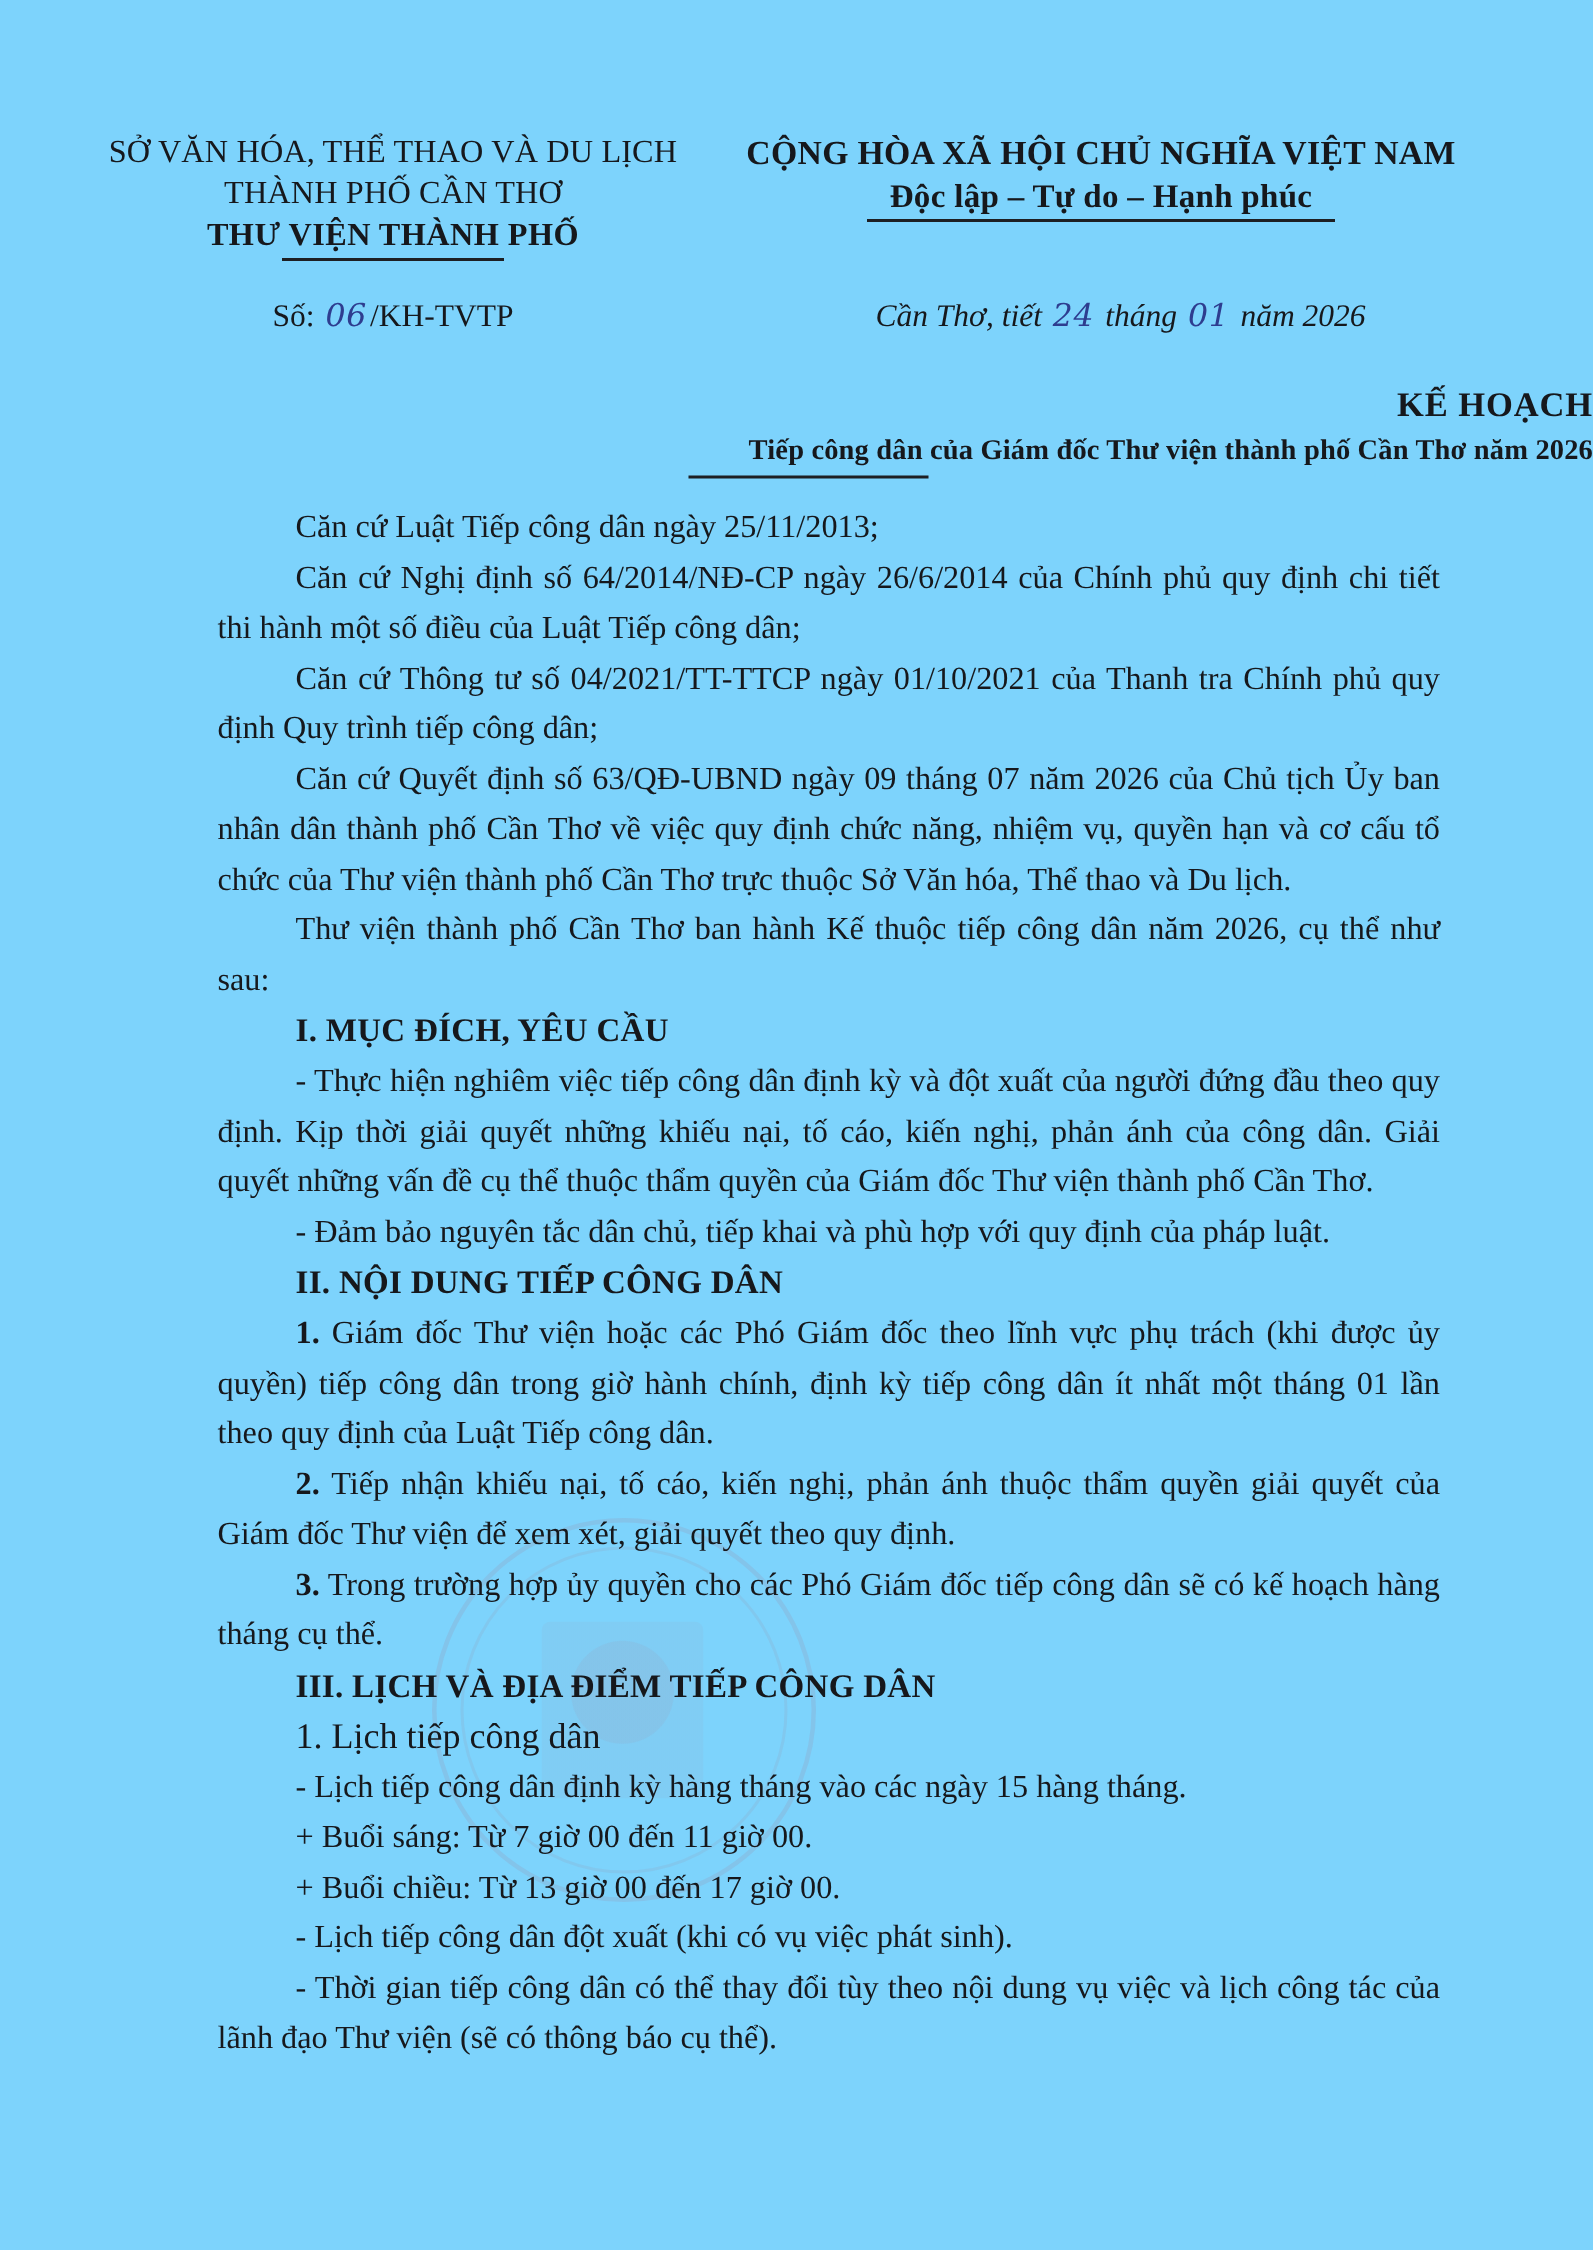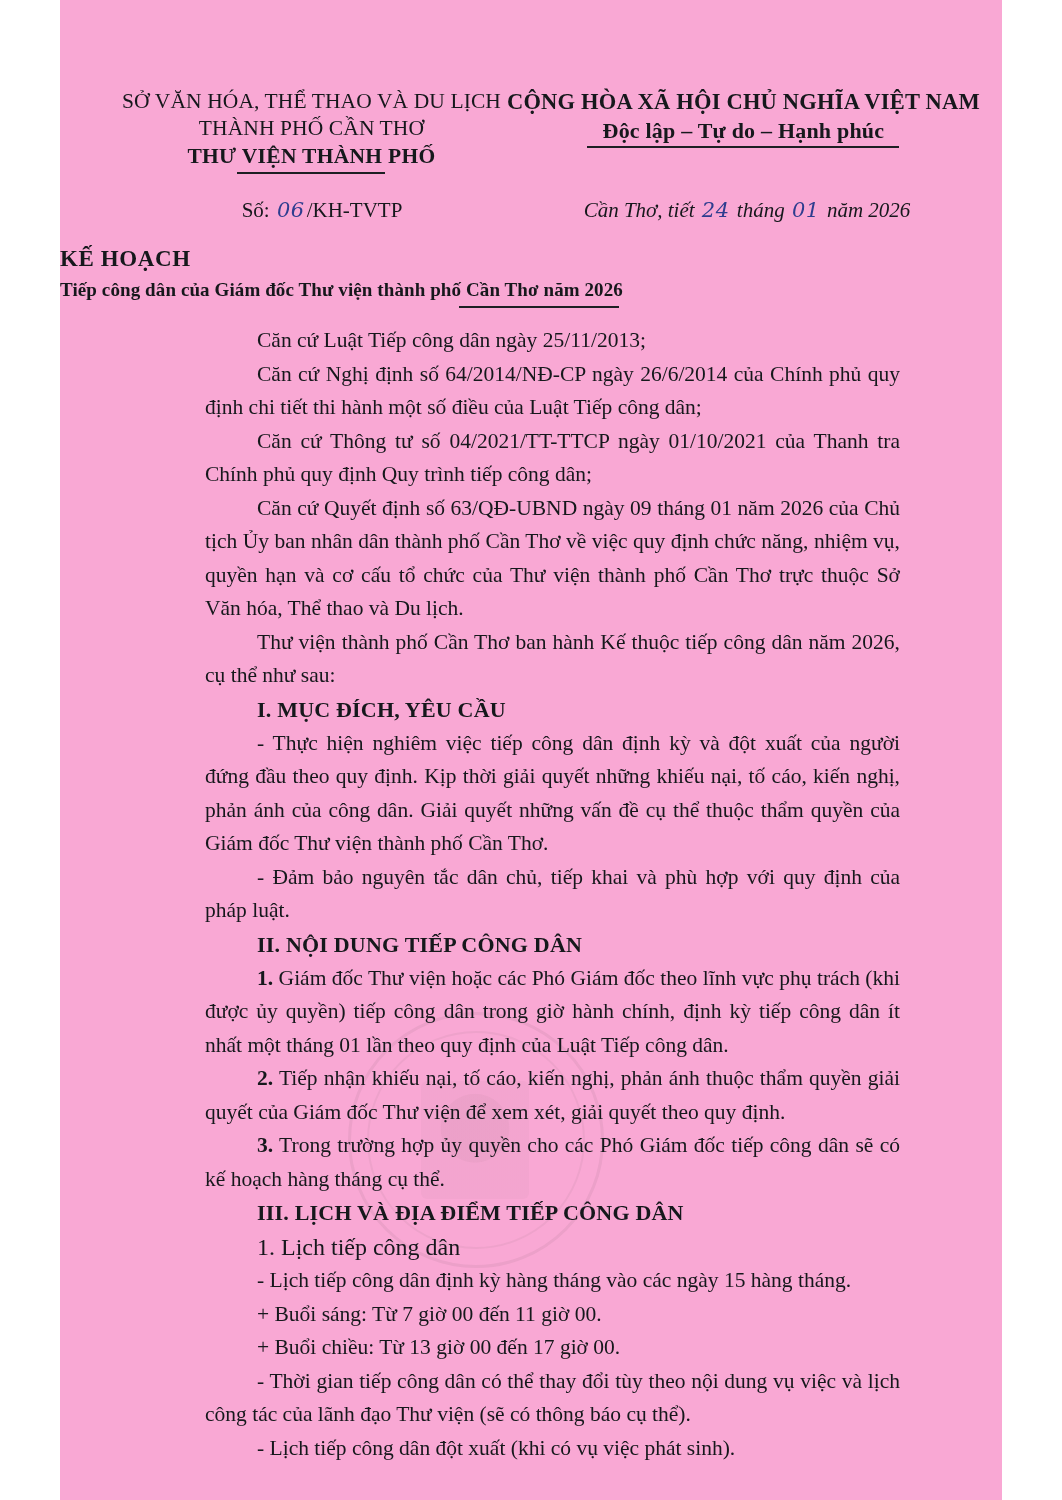--- a/index.html
+++ b/index.html
@@ -7,24 +7,24 @@
     margin: 0;
     padding: 0;
     background: #ffffff;
   }
   body {
     font-family: "Liberation Serif", "DejaVu Serif", serif;
     color: #16181c;
   }
   .page {
     position: relative;
-    width: 942px;
+    width: 1062px;
     height: 1500px;
     margin: 0 auto;
-    background: #f9a8d4;
+    background: #7dd3fc;
     overflow: hidden;
   }
 
   
   .stamp-watermark {
     position: absolute;
     left: 288px;
     top: 1012px;
     width: 250px;
     height: 250px;
@@ -130,22 +130,22 @@
     font-family: "DejaVu Serif", serif;
     font-style: italic;
     color: #2e3d8f;
     font-size: 21px;
     letter-spacing: 0.5px;
     padding: 0 2px;
   }
 
   
   .title-block {
-    text-align: left;
-    margin-top: 21px;
+    text-align: right;
+    margin-top: 32px;
   }
   .doc-title {
     font-weight: bold;
     font-size: 23px;
     letter-spacing: 0.6px;
     line-height: 30px;
   }
   .doc-subtitle {
     font-weight: bold;
     font-size: 19px;
@@ -241,35 +241,35 @@
       <div class="doc-title">KẾ HOẠCH</div>
       <div class="doc-subtitle">Tiếp công dân của Giám đốc Thư viện thành phố Cần Thơ năm 2026</div>
       <div class="subtitle-rule"></div>
     </div>
 
     <div class="body">
 
       <p class="para">Căn cứ Luật Tiếp công dân ngày 25/11/2013;</p>
       <p class="para">Căn cứ Nghị định số 64/2014/NĐ-CP ngày 26/6/2014 của Chính phủ quy định chi tiết thi hành một số điều của Luật Tiếp công dân;</p>
       <p class="para">Căn cứ Thông tư số 04/2021/TT-TTCP ngày 01/10/2021 của Thanh tra Chính phủ quy định Quy trình tiếp công dân;</p>
-      <p class="para">Căn cứ Quyết định số 63/QĐ-UBND ngày 09 tháng 01 năm 2026 của Chủ tịch Ủy ban nhân dân thành phố Cần Thơ về việc quy định chức năng, nhiệm vụ, quyền hạn và cơ cấu tổ chức của Thư viện thành phố Cần Thơ trực thuộc Sở Văn hóa, Thể thao và Du lịch.</p>
+      <p class="para">Căn cứ Quyết định số 63/QĐ-UBND ngày 09 tháng 07 năm 2026 của Chủ tịch Ủy ban nhân dân thành phố Cần Thơ về việc quy định chức năng, nhiệm vụ, quyền hạn và cơ cấu tổ chức của Thư viện thành phố Cần Thơ trực thuộc Sở Văn hóa, Thể thao và Du lịch.</p>
       <p class="para">Thư viện thành phố Cần Thơ ban hành Kế thuộc tiếp công dân năm 2026, cụ thể như sau:</p>
 
       <h2 class="section">I. MỤC ĐÍCH, YÊU CẦU</h2>
       <p class="para dash">- Thực hiện nghiêm việc tiếp công dân định kỳ và đột xuất của người đứng đầu theo quy định. Kịp thời giải quyết những khiếu nại, tố cáo, kiến nghị, phản ánh của công dân. Giải quyết những vấn đề cụ thể thuộc thẩm quyền của Giám đốc Thư viện thành phố Cần Thơ.</p>
       <p class="para dash">- Đảm bảo nguyên tắc dân chủ, tiếp khai và phù hợp với quy định của pháp luật.</p>
 
       <h2 class="section">II. NỘI DUNG TIẾP CÔNG DÂN</h2>
       <p class="para"><span class="b">1.</span><span> Giám đốc Thư viện hoặc các Phó Giám đốc theo lĩnh vực phụ trách (khi được ủy quyền) tiếp công dân trong giờ hành chính, định kỳ tiếp công dân ít nhất một tháng 01 lần theo quy định của Luật Tiếp công dân.</span></p>
       <p class="para"><span class="b">2.</span><span> Tiếp nhận khiếu nại, tố cáo, kiến nghị, phản ánh thuộc thẩm quyền giải quyết của Giám đốc Thư viện để xem xét, giải quyết theo quy định.</span></p>
       <p class="para"><span class="b">3.</span><span> Trong trường hợp ủy quyền cho các Phó Giám đốc tiếp công dân sẽ có kế hoạch hàng tháng cụ thể.</span></p>
 
       <h2 class="section">III. LỊCH VÀ ĐỊA ĐIỂM TIẾP CÔNG DÂN</h2>
       <h3 class="subsection">1. Lịch tiếp công dân</h3>
       <p class="para listline">- Lịch tiếp công dân định kỳ hàng tháng vào các ngày 15 hàng tháng.</p>
       <p class="para listline">+ Buổi sáng: Từ 7 giờ 00 đến 11 giờ 00.</p>
       <p class="para listline">+ Buổi chiều: Từ 13 giờ 00 đến 17 giờ 00.</p>
+      <p class="para listline">- Lịch tiếp công dân đột xuất (khi có vụ việc phát sinh).</p>
       <p class="para dash">- Thời gian tiếp công dân có thể thay đổi tùy theo nội dung vụ việc và lịch công tác của lãnh đạo Thư viện (sẽ có thông báo cụ thể).</p>
-      <p class="para listline">- Lịch tiếp công dân đột xuất (khi có vụ việc phát sinh).</p>
 
     </div>
   </div>
 </div>
 
 </body></html>

